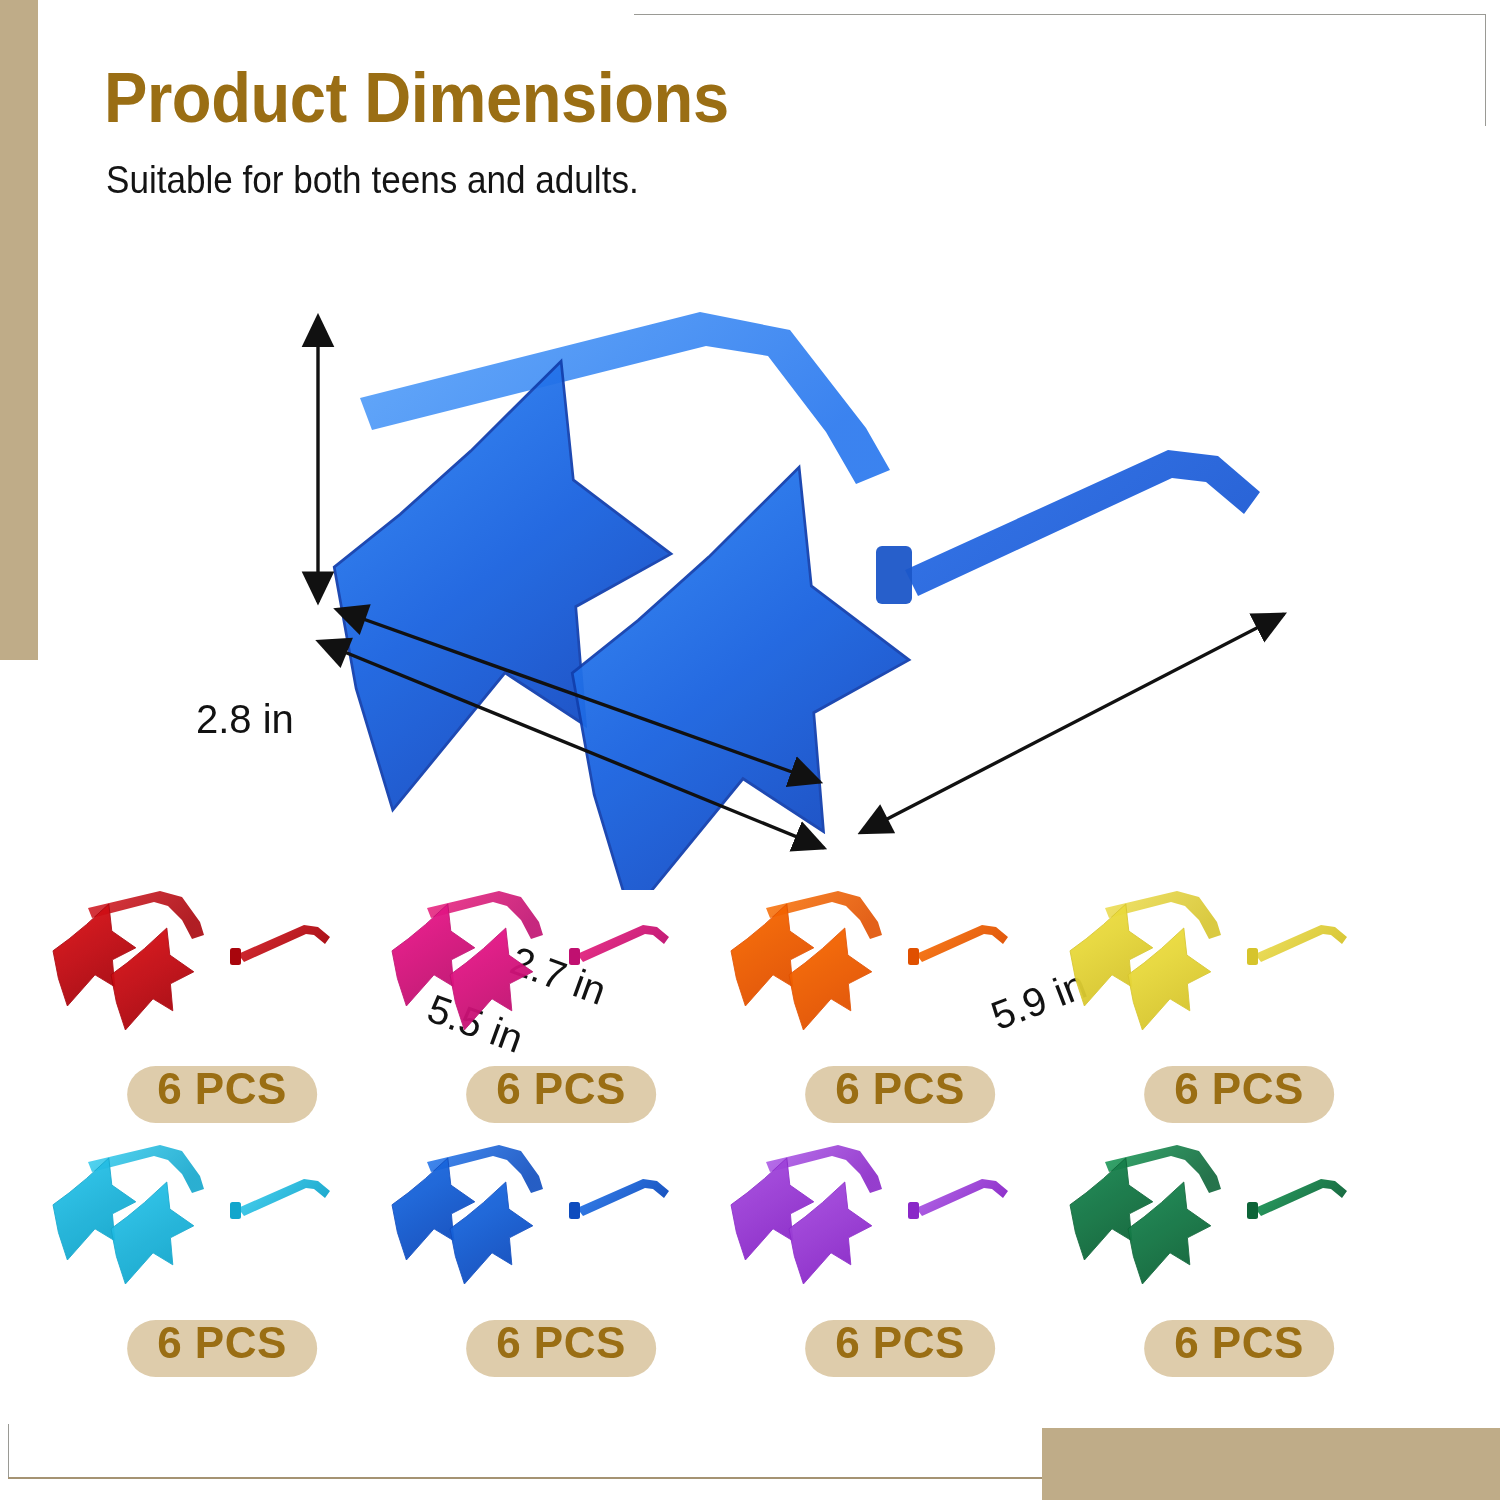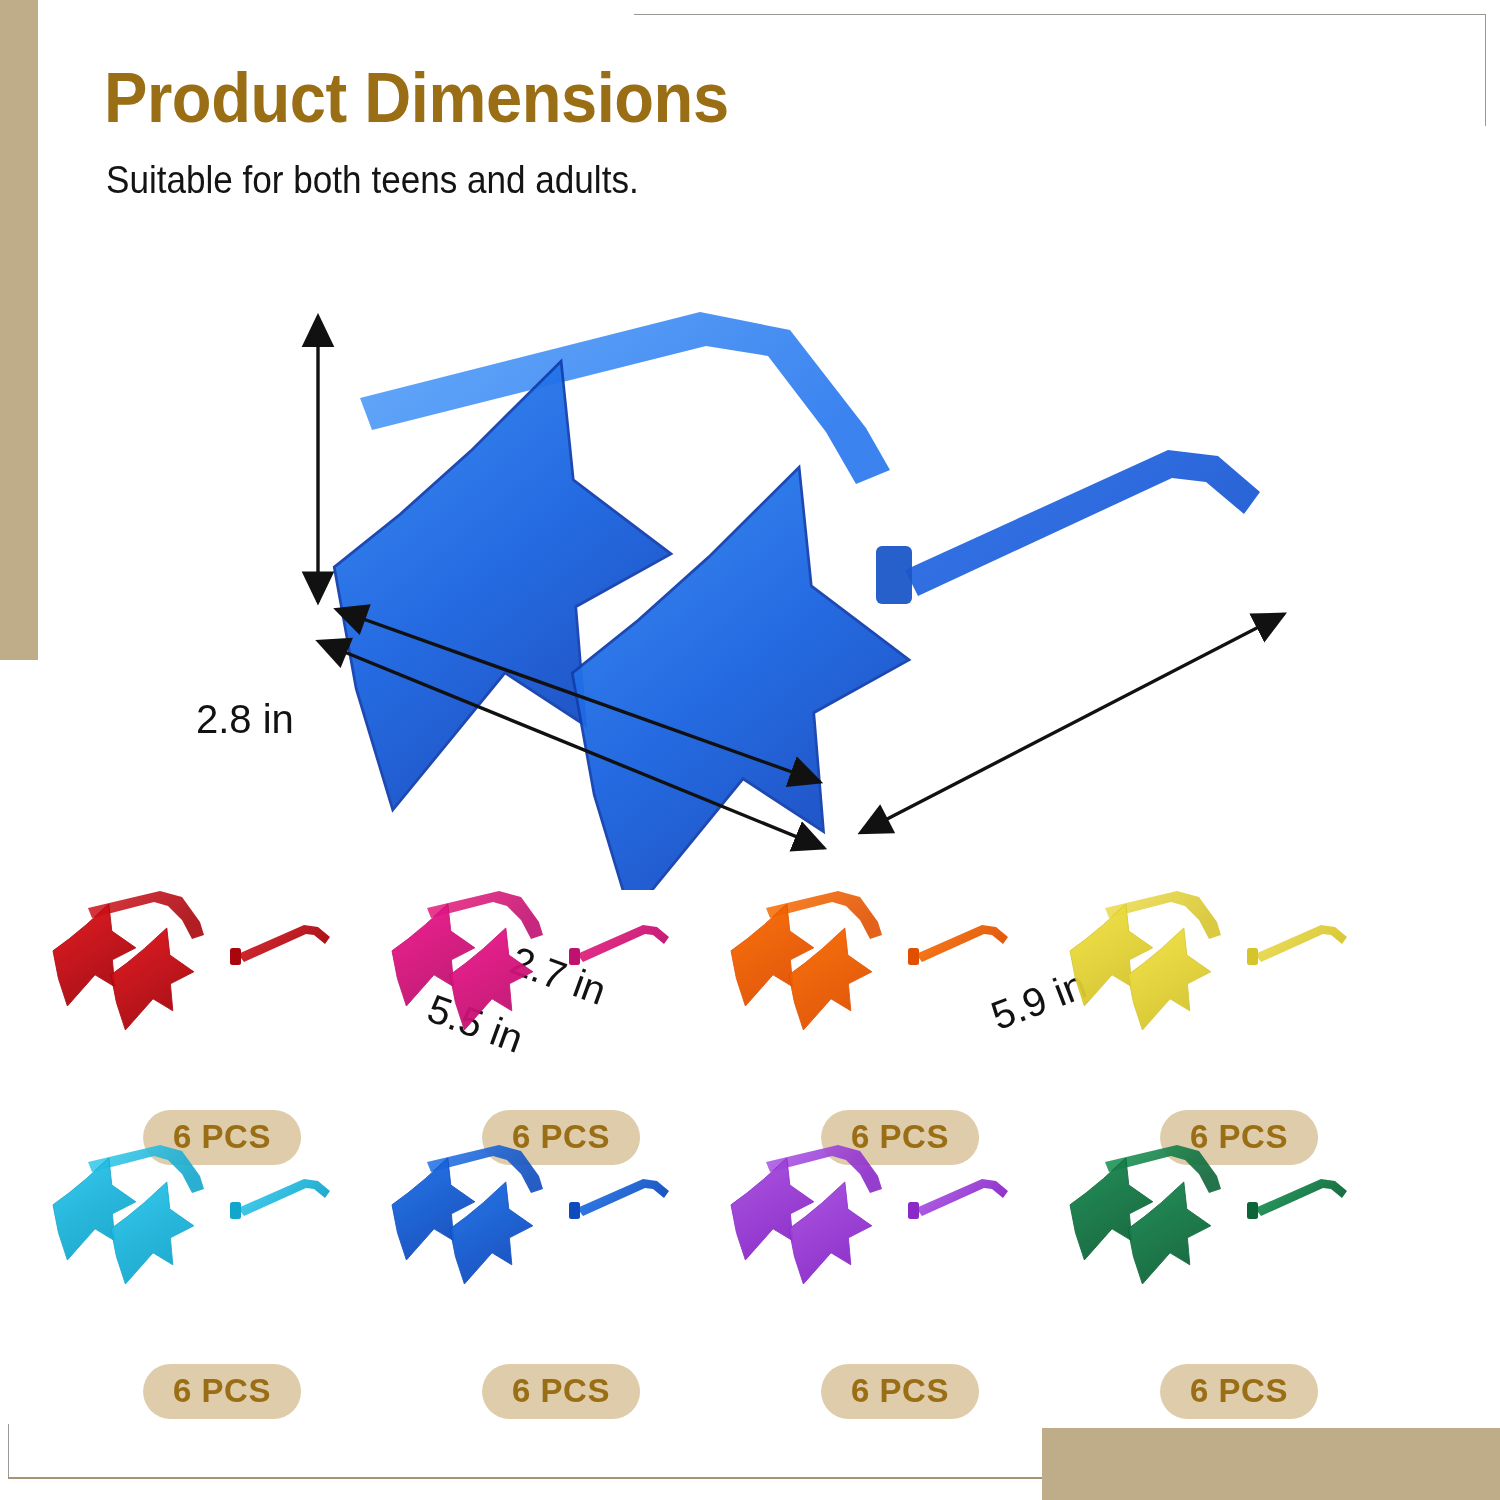--- a/index.html
+++ b/index.html
@@ -35,24 +35,24 @@
   .dim-27{left:520px;top:668px;font-size:40px;transform:rotate(20deg);transform-origin:left top;}
   .dim-55{left:437px;top:716px;font-size:40px;transform:rotate(20deg);transform-origin:left top;}
   .dim-59{left:985px;top:727px;font-size:40px;transform:rotate(-21deg);transform-origin:left top;}
 
   
   .grid{position:absolute;left:0;top:880px;width:1500px;height:540px;}
   .cell{position:absolute;width:360px;height:260px;}
   .cell .art{position:absolute;left:0;top:0;width:360px;height:180px;}
   .badge{position:absolute;left:50%;top:186px;transform:translateX(-50%);
       background:#DECCAB;border-radius:34px;
-      padding:10px 30px 12px 30px;
-      color:#9A6E14;font-size:33px;font-weight:bold;letter-spacing:0.5px;
+      padding:1px 30px 12px 30px;
+      color:#9A6E14;font-size:44px;font-weight:bold;letter-spacing:0.5px;
       font-family:"Liberation Sans Narrow","Liberation Sans",sans-serif;
-      white-space:nowrap;line-height:1;margin-top:44px;}
+      white-space:nowrap;line-height:1;}
 </style>
 </head>
 <body>
 
 <div class="left-bar"></div>
 <div class="tr-corner"></div>
 <div class="tr-corner-v"></div>
 <div class="bl-corner-v"></div>
 <div class="bl-corner-h"></div>
 <div class="br-block"></div>

